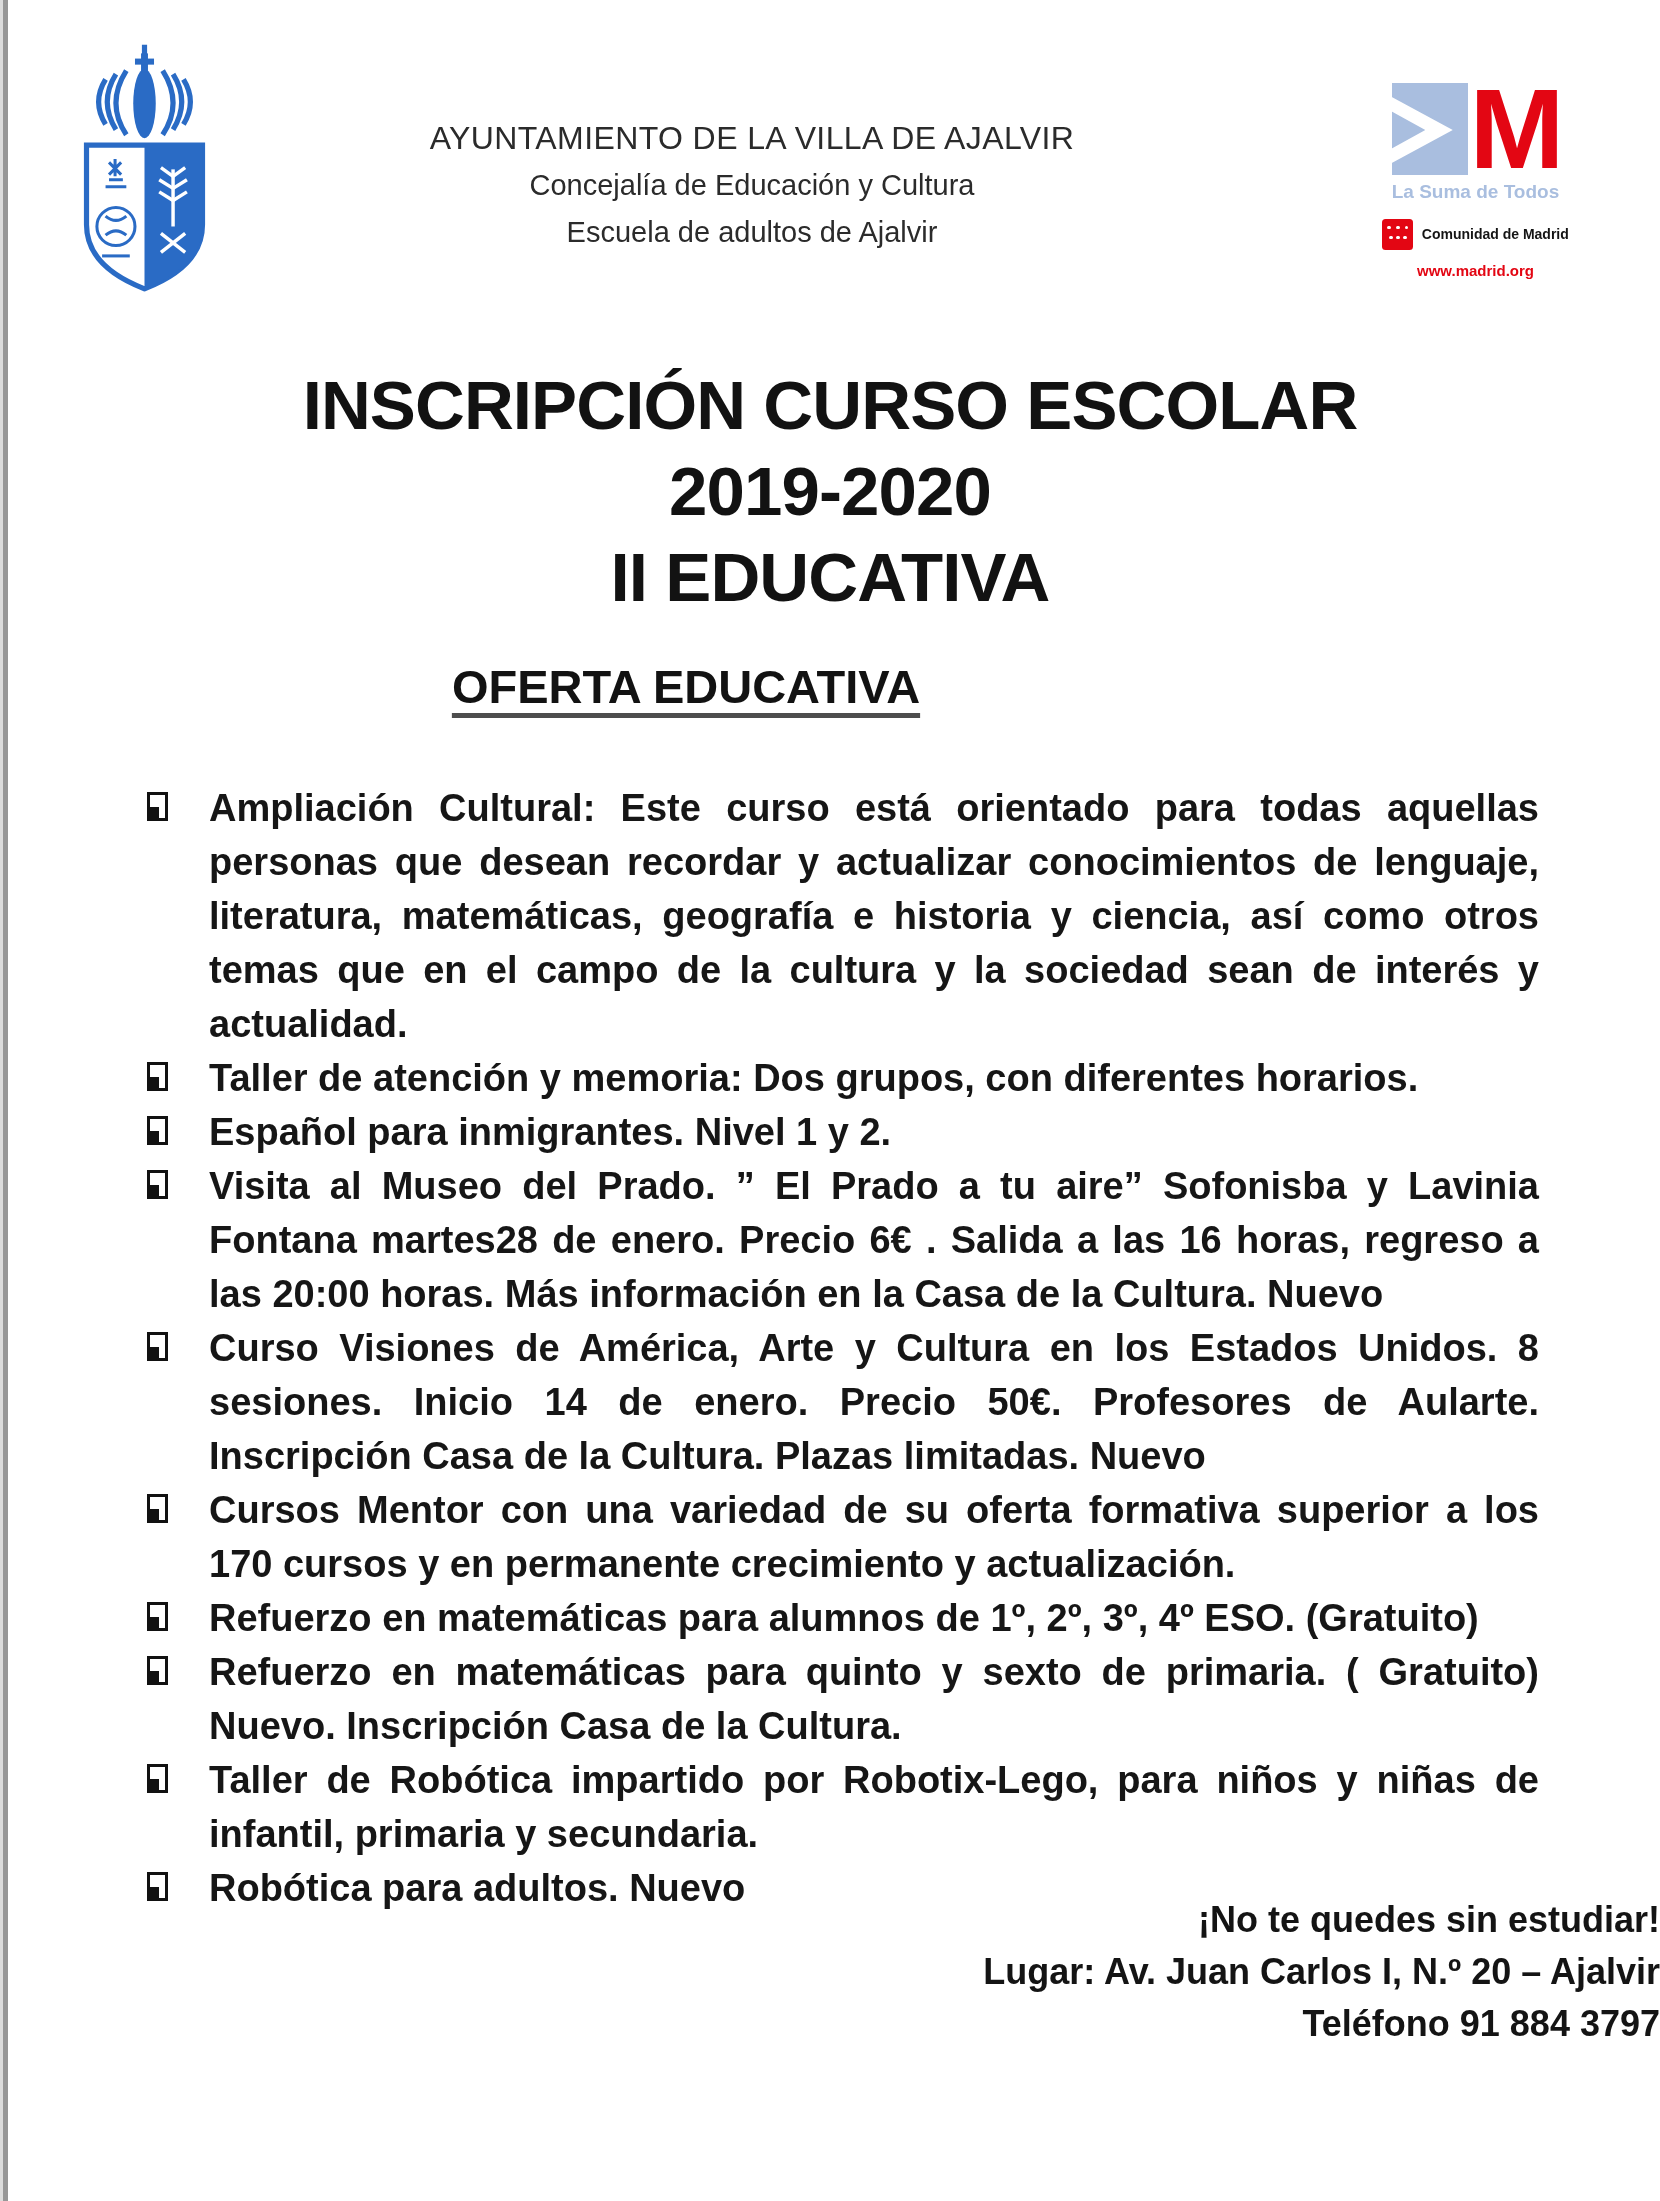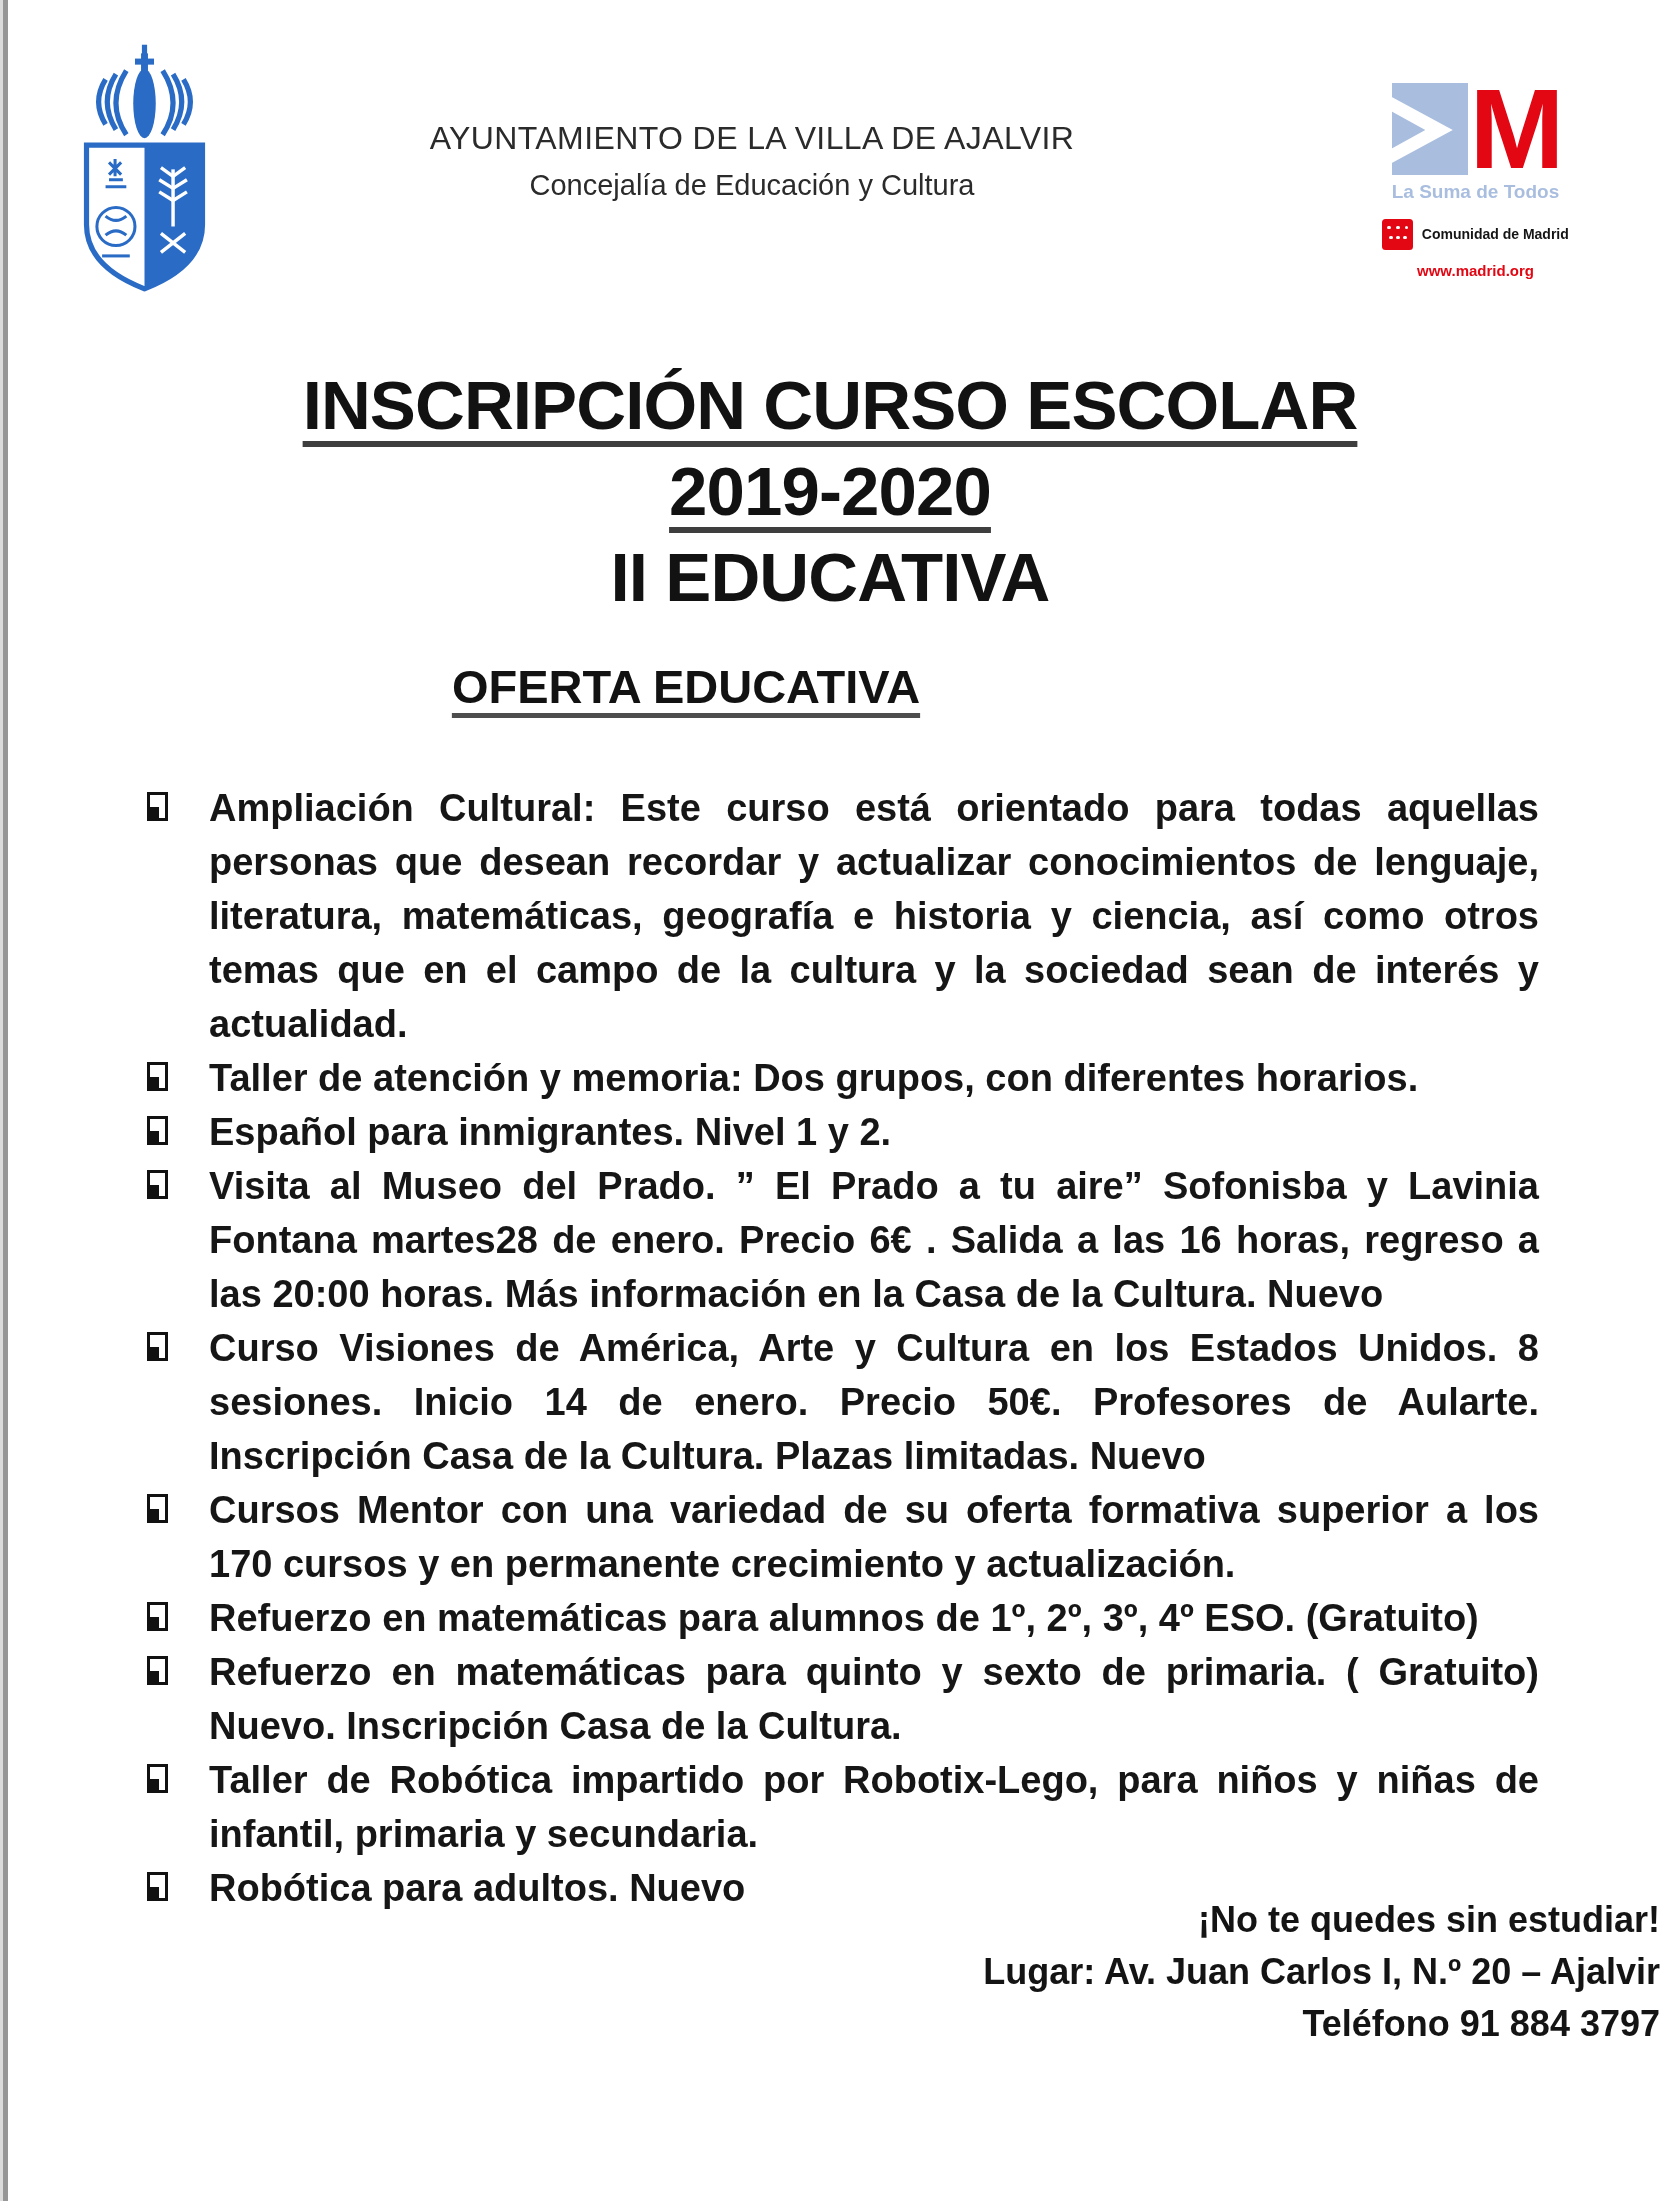--- a/index.html
+++ b/index.html
@@ -35,21 +35,21 @@
   .m-tagline { margin-top:3px; font-size:19px; font-weight:bold; color:#a9bedf; }
   .m-flagrow { display:flex; justify-content:center; align-items:center; gap:8.6px; margin-top:15.6px; }
   .m-flag { position:relative; width:31px; height:31px; background:#e30613; border-radius:3.5px; flex:0 0 auto; }
   .m-flag i { position:absolute; width:3.5px; height:3.5px; background:#fff; border-radius:50%; }
   .m-org { font-size:14px; font-weight:bold; color:#151515; white-space:nowrap; }
   .m-web { margin-top:12px; font-size:15px; font-weight:bold; color:#e30613; }
   
   .title-block { position:absolute; left:0; top:363px; width:1660px; text-align:center; color:#121212; }
   .title-line { font-size:69px; font-weight:bold; line-height:86px; letter-spacing:-0.9px; }
   .u-big span {
-    text-decoration:underline; text-decoration-thickness:6px; text-underline-offset:12px;
+    text-decoration-thickness:6px; text-underline-offset:12px;
     text-decoration-color:#3e3e3e;
   }
   .subtitle { position:absolute; left:0; top:659px; width:1372px; text-align:center; }
   .subtitle span {
     font-size:47px; font-weight:bold; color:#121212;
     text-decoration:underline; text-decoration-thickness:5.2px; text-underline-offset:9.5px;
     text-decoration-color:#4d4d4d;
   }
   
   .offers { position:absolute; left:145px; top:781px; width:1394px; list-style:none; }
@@ -106,20 +106,21 @@
         <path d="M112 168 l-16 -10 M112 168 l16 -10"></path>
         <path d="M112 182 l-16 -10 M112 182 l16 -10"></path>
         <path d="M98 242 l28 -22 M98 220 l28 22"></path>
       </g>
     </svg>
   </div>
 
   <div class="header-text">
     <div class="h1">AYUNTAMIENTO DE LA VILLA DE AJALVIR</div>
     <div class="h2">Concejalía de Educación y Cultura</div>
+    <div class="h3">Escuela de adultos de Ajalvir</div>
   </div>
 
   <div class="madrid">
     <div class="m-row">
       <div class="m-square">
         <div class="zig"></div>
       </div>
       <div class="m-letter">M</div>
     </div>
     <div class="m-tagline">La Suma de Todos</div>

